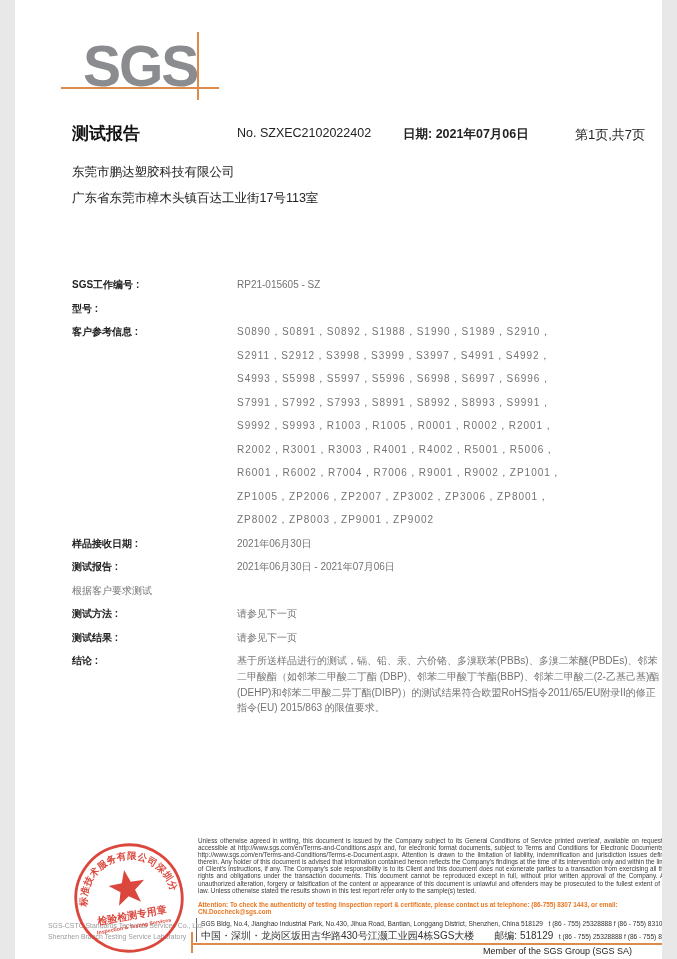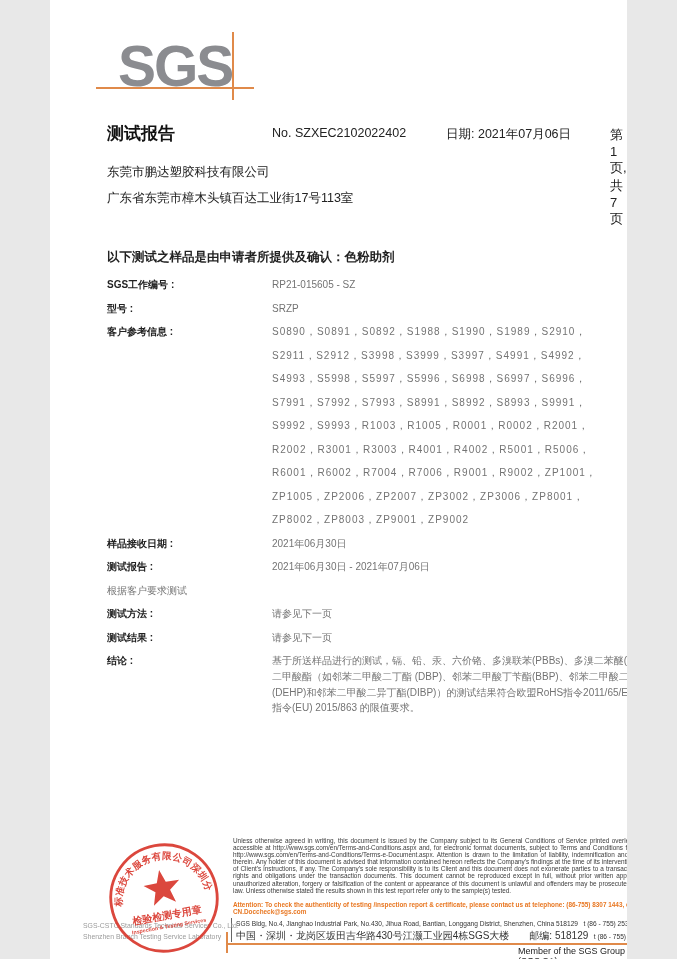--- a/index.html
+++ b/index.html
@@ -1,28 +1,28 @@
 <!DOCTYPE html>
 <html><head>
 <meta charset="utf-8">
 <style>
   * { margin:0; padding:0; box-sizing:border-box; }
   html,body { background:#e8e8e8; }
   body { font-family:"Liberation Sans","DejaVu Sans",sans-serif; }
-  .page { position:relative; width:577px; height:959px; background:#ffffff; margin:0 auto; overflow:hidden; color:#222; }
+  .page { position:relative; width:647px; height:959px; background:#ffffff; margin:0 auto; overflow:hidden; color:#222; }
 
   
   .logo-text { position:absolute; left:68px; top:38px; font-size:57px; font-weight:bold; letter-spacing:-2px; color:#8b8c90; line-height:1; font-family:"Liberation Sans","DejaVu Sans",sans-serif; }
   .logo-hline { position:absolute; left:46px; top:87px; width:158px; height:2px; background:#e08a4a; }
   .logo-vline { position:absolute; left:182px; top:32px; width:2px; height:68px; background:#e08a4a; }
 
   
   .h-title { position:absolute; left:57px; top:122px; font-size:17px; font-weight:bold; color:#111; }
   .h-no    { position:absolute; left:222px; top:126px; font-size:12.5px; color:#222; }
-  .h-date  { position:absolute; left:396px; top:126px; font-size:12.5px; color:#222; }
+  .h-date  { position:absolute; left:388px; top:126px; font-size:12.5px; color:#222;font-weight:bold; }
   .h-page  { position:absolute; left:560px; top:126px; font-size:13px; color:#222; }
 
   
   .client { position:absolute; left:57px; top:160px; font-size:12.5px; font-weight:400; line-height:25.5px; color:#222; }
 
   
   .intro { position:absolute; left:57px; top:249px; font-size:12.5px; font-weight:600; color:#222; }
 
   
   .fields { position:absolute; left:57px; top:273px; width:592px; font-size:10px; }
@@ -56,30 +56,28 @@
   <div class="h-title">测试报告</div>
   <div class="h-no">No. SZXEC2102022402</div>
   <div class="h-date">日期: 2021年07月06日</div>
   <div class="h-page">第1页,共7页</div>
 
   <div class="client">
     <div>东莞市鹏达塑胶科技有限公司</div>
     <div>广东省东莞市樟木头镇百达工业街17号113室</div>
   </div>
 
-  <div class="intro">以下测试之样品是由申请者所提供及确认：色粉助剂</div>
 
   <div class="fields">
     <div class="row">
       <div class="lbl">SGS工作编号 :</div>
       <div class="val">RP21-015605 - SZ</div>
     </div>
     <div class="row">
       <div class="lbl">型号 :</div>
-      <div class="val">SRZP</div>
     </div>
     <div class="row codes">
       <div class="lbl">客户参考信息 :</div>
       <div class="val">
         <div>S0890，S0891，S0892，S1988，S1990，S1989，S2910，</div>
         <div>S2911，S2912，S3998，S3999，S3997，S4991，S4992，</div>
         <div>S4993，S5998，S5997，S5996，S6998，S6997，S6996，</div>
         <div>S7991，S7992，S7993，S8991，S8992，S8993，S9991，</div>
         <div>S9992，S9993，R1003，R1005，R0001，R0002，R2001，</div>
         <div>R2002，R3001，R3003，R4001，R4002，R5001，R5006，</div>

